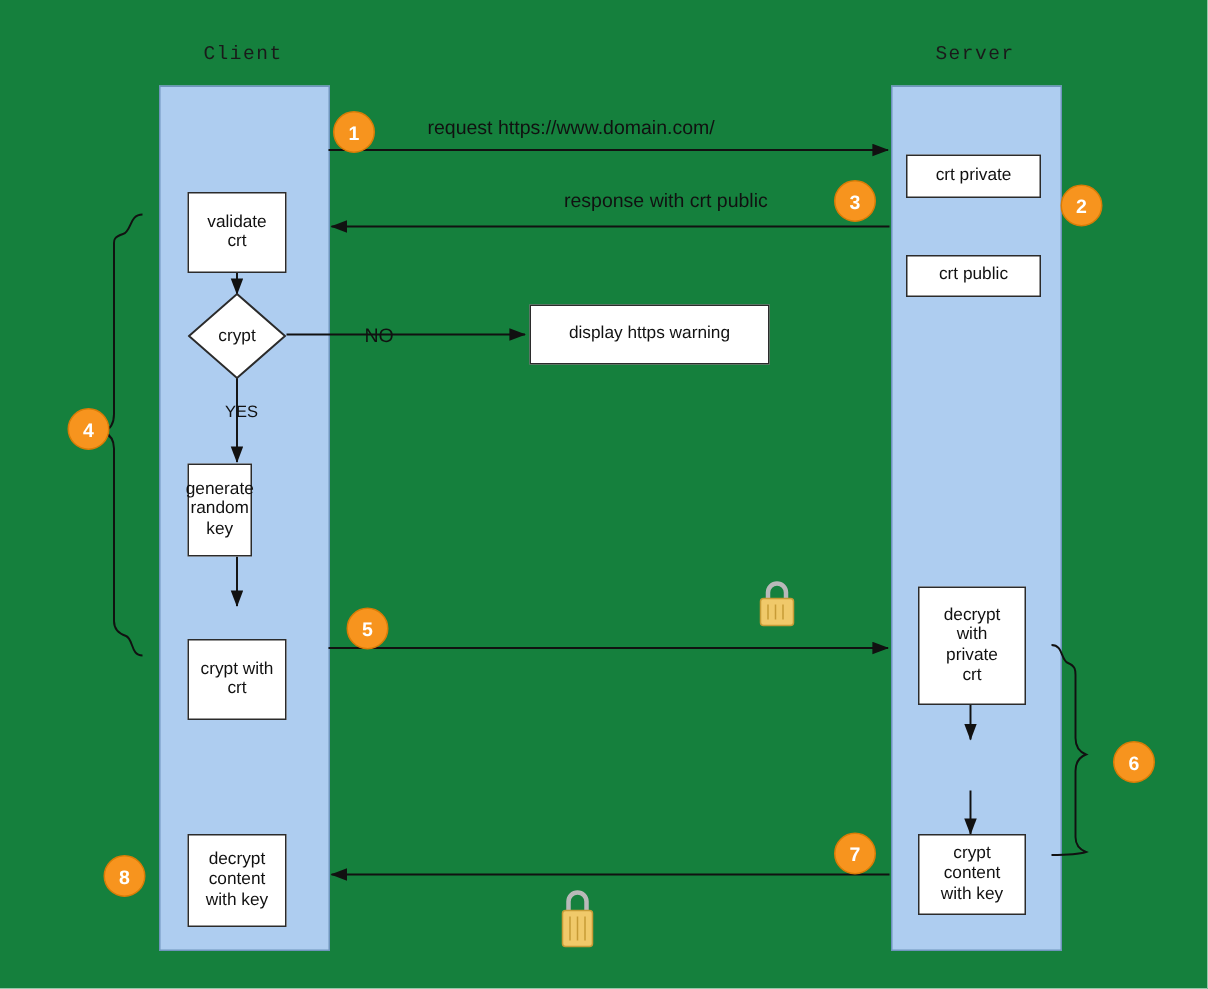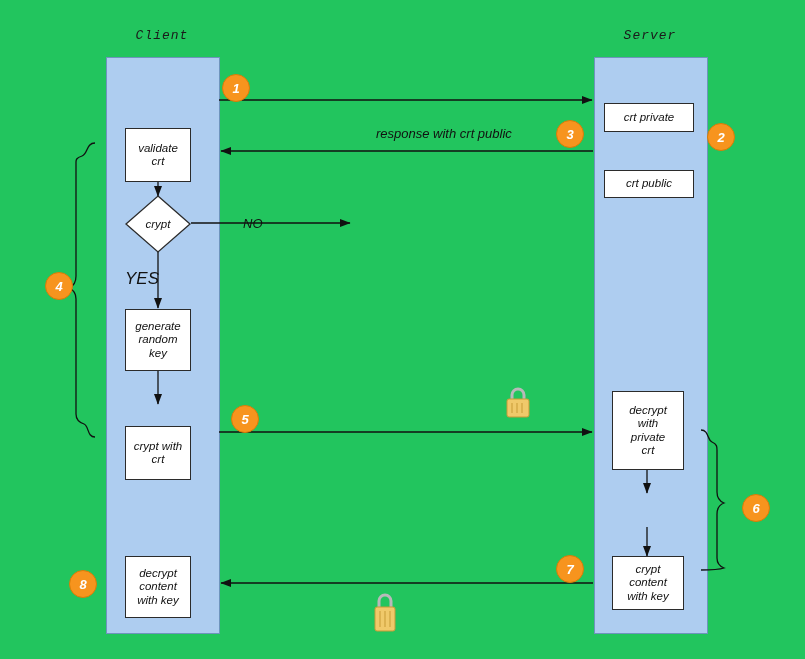--- a/index.html
+++ b/index.html
@@ -4,24 +4,23 @@
 <style>
   html, body {
     margin: 0;
     padding: 0;
     background: #ffffff;
   }
   #stage {
     position: relative;
     width: 805px;
     height: 659px;
-    background: #22c55e;
+    background: #15803d;
     font-family: "Liberation Sans", sans-serif;
     overflow: hidden;
-    font-style: italic;
   }
   .lane {
     position: absolute;
     background: #aecdf0;
     border: 1px solid #6f94bd;
   }
   .lane-title {
     position: absolute;
     font-family: "Liberation Mono", monospace;
     font-size: 13px;
@@ -152,46 +151,48 @@
 
   <div class="step" style="left:222px; top:74px;">1</div>
   <div class="step" style="left:707px; top:123px;">2</div>
   <div class="step" style="left:556px; top:120px;">3</div>
   <div class="step" style="left:45px; top:272px;">4</div>
   <div class="step" style="left:231px; top:405px;">5</div>
   <div class="step" style="left:742px; top:494px;">6</div>
   <div class="step" style="left:556px; top:555px;">7</div>
   <div class="step" style="left:69px; top:570px;">8</div>
 
+  <div class="msg-label" style="left:285px; top:77px;">request https://www.domain.com/</div>
   <div class="msg-label" style="left:376px; top:126px;">response with crt public</div>
 
   <div class="small-label" style="left:243px; top:216px; font-size:13px;">NO</div>
-  <div class="small-label" style="left:125px; top:269px; font-size:17px;">YES</div>
+  <div class="small-label" style="left:150px; top:269px; font-size:11px;">YES</div>
 
   <div class="box" style="left:125px; top:128px; width:66px; height:54px; white-space:pre-line;">validate
 crt</div>
 
   <div class="diamond-wrap" style="left:125px; top:195px; width:66px; height:58px;">
     <svg class="diamond" viewBox="0 0 66 58" preserveAspectRatio="none">
       <polygon points="33,1 65,29 33,57 1,29" fill="#ffffff" stroke="#2b2b2b" stroke-width="1.3"></polygon>
     </svg>
     <div class="diamond-label">crypt</div>
   </div>
 
-  <div class="box" style="left:125px; top:309px; width:66px; height:62px; white-space:pre-line;">generate
+  <div class="box" style="left:125px; top:309px; width:43px; height:62px; white-space:pre-line;">generate
 random
 key</div>
 
   <div class="box" style="left:125px; top:405px; width:66px; height:54px; white-space:pre-line;margin-top:21px;">crypt with
 crt</div>
 
   <div class="box" style="left:125px; top:556px; width:66px; height:62px; white-space:pre-line;">decrypt
 content
 with key</div>
 
+  <div class="box" style="left:353px; top:203px; width:160px; height:40px;">display https warning</div>
 
   <div class="box" style="left:604px; top:103px; width:90px; height:29px;">crt private</div>
   <div class="box" style="left:604px; top:131px; width:90px; height:28px;margin-top:39px;">crt public</div>
 
   <div class="box" style="left:612px; top:391px; width:72px; height:79px; white-space:pre-line;">decrypt
 with
 private
 crt</div>
 
 

